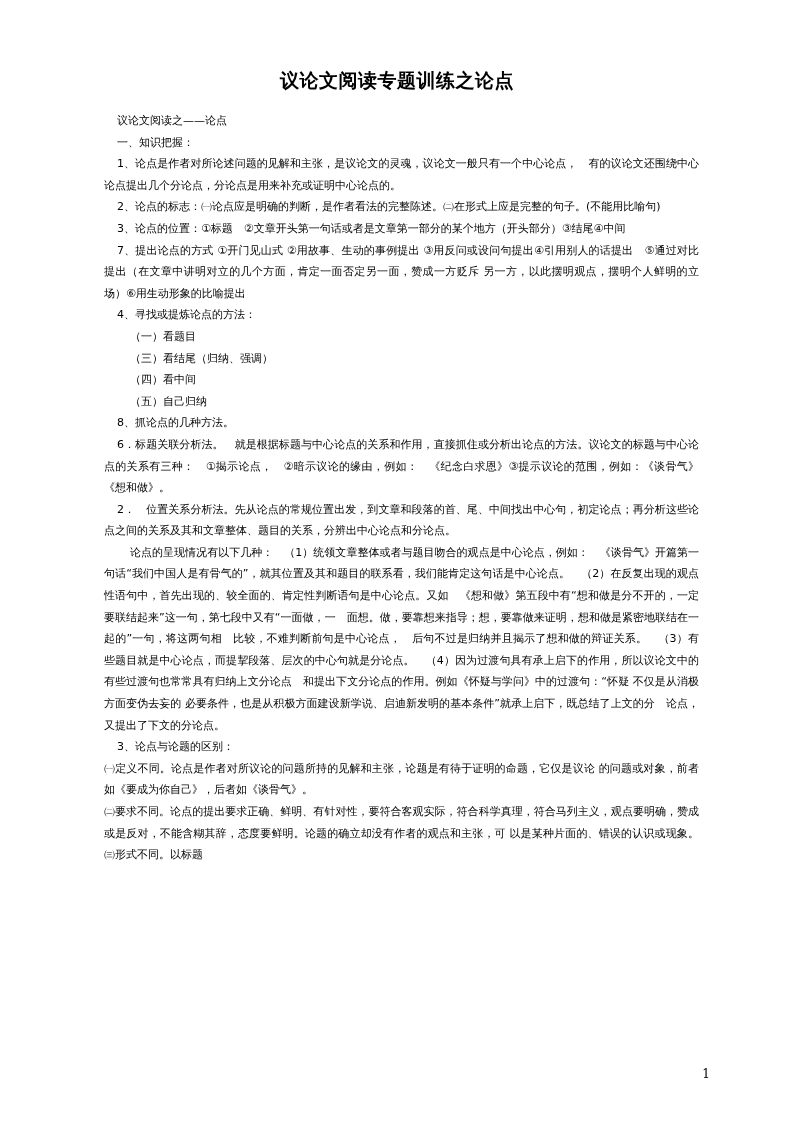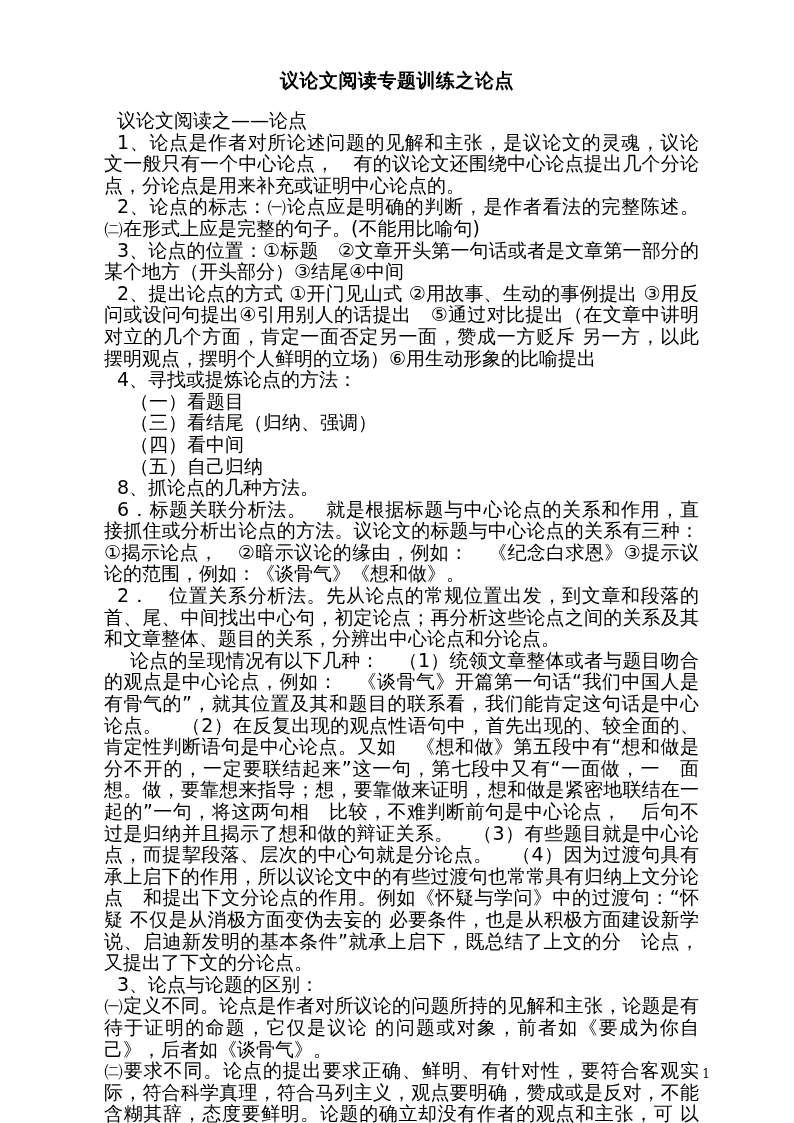--- a/index.html
+++ b/index.html
@@ -33,21 +33,21 @@
   .body-block {
     position: absolute;
     top: 110px;
     left: 104px;
     width: 595px;
     color: #000;
   }
   p.line {
     margin: 0;
     padding: 0;
-    font-size: 19px;
+    font-size: 11px;
     line-height: 21.6px;
     text-align: justify;
     text-justify: inter-character;
     text-align-last: left;
     word-break: break-all;
     font-family: "DejaVu Sans", "Liberation Sans", sans-serif;
   }
   p.ind1 { text-indent: 13px; }
   p.ind2 { text-indent: 26px; }
   p.noind { text-indent: 0; }
@@ -62,24 +62,25 @@
 </style>
 </head>
 <body>
 
 <div class="page">
 
   <div class="doc-title">议论文阅读专题训练之论点</div>
 
   <div class="body-block">
     <p class="line ind1">议论文阅读之——论点</p>
+    <p class="line ind1">一、知识把握：</p>
     <p class="line ind1">1、论点是作者对所论述问题的见解和主张，是议论文的灵魂，议论文一般只有一个中心论点，　有的议论文还围绕中心论点提出几个分论点，分论点是用来补充或证明中心论点的。</p>
     <p class="line ind1">2、论点的标志：㈠论点应是明确的判断，是作者看法的完整陈述。㈡在形式上应是完整的句子。(不能用比喻句)</p>
     <p class="line ind1">3、论点的位置：①标题　②文章开头第一句话或者是文章第一部分的某个地方（开头部分）③结尾④中间</p>
-    <p class="line ind1">2、提出论点的方式 ①开门见山式 ②用故事、生动的事例提出 ③用反问或设问句提出④引用别人的话提出　⑤通过对比提出（在文章中讲明对立的几个方面，肯定一面否定另一面，赞成一方贬斥 另一方，以此摆明观点，摆明个人鲜明的立场）⑥用生动形象的比喻提出</p>
+    <p class="line ind1">7、提出论点的方式 ①开门见山式 ②用故事、生动的事例提出 ③用反问或设问句提出④引用别人的话提出　⑤通过对比提出（在文章中讲明对立的几个方面，肯定一面否定另一面，赞成一方贬斥 另一方，以此摆明观点，摆明个人鲜明的立场）⑥用生动形象的比喻提出</p>
     <p class="line ind1">4、寻找或提炼论点的方法：</p>
     <p class="line ind2">（一）看题目</p>
     <p class="line ind2">（三）看结尾（归纳、强调）</p>
     <p class="line ind2">（四）看中间</p>
     <p class="line ind2">（五）自己归纳</p>
     <p class="line ind1">8、抓论点的几种方法。</p>
     <p class="line ind1">6．标题关联分析法。　就是根据标题与中心论点的关系和作用，直接抓住或分析出论点的方法。议论文的标题与中心论点的关系有三种：　①揭示论点，　②暗示议论的缘由，例如：　《纪念白求恩》③提示议论的范围，例如：《谈骨气》《想和做》。</p>
     <p class="line ind1">2．　位置关系分析法。先从论点的常规位置出发，到文章和段落的首、尾、中间找出中心句，初定论点；再分析这些论点之间的关系及其和文章整体、题目的关系，分辨出中心论点和分论点。</p>
     <p class="line ind2">论点的呈现情况有以下几种：　（1）统领文章整体或者与题目吻合的观点是中心论点，例如：　《谈骨气》开篇第一句话“我们中国人是有骨气的”，就其位置及其和题目的联系看，我们能肯定这句话是中心论点。　（2）在反复出现的观点性语句中，首先出现的、较全面的、肯定性判断语句是中心论点。又如　《想和做》第五段中有“想和做是分不开的，一定要联结起来”这一句，第七段中又有“一面做，一　面想。做，要靠想来指导；想，要靠做来证明，想和做是紧密地联结在一起的”一句，将这两句相　比较，不难判断前句是中心论点，　后句不过是归纳并且揭示了想和做的辩证关系。　（3）有些题目就是中心论点，而提挈段落、层次的中心句就是分论点。　（4）因为过渡句具有承上启下的作用，所以议论文中的有些过渡句也常常具有归纳上文分论点　和提出下文分论点的作用。例如《怀疑与学问》中的过渡句：“怀疑 不仅是从消极方面变伪去妄的 必要条件，也是从积极方面建设新学说、启迪新发明的基本条件”就承上启下，既总结了上文的分　论点，又提出了下文的分论点。</p>
     <p class="line ind1">3、论点与论题的区别：</p>

